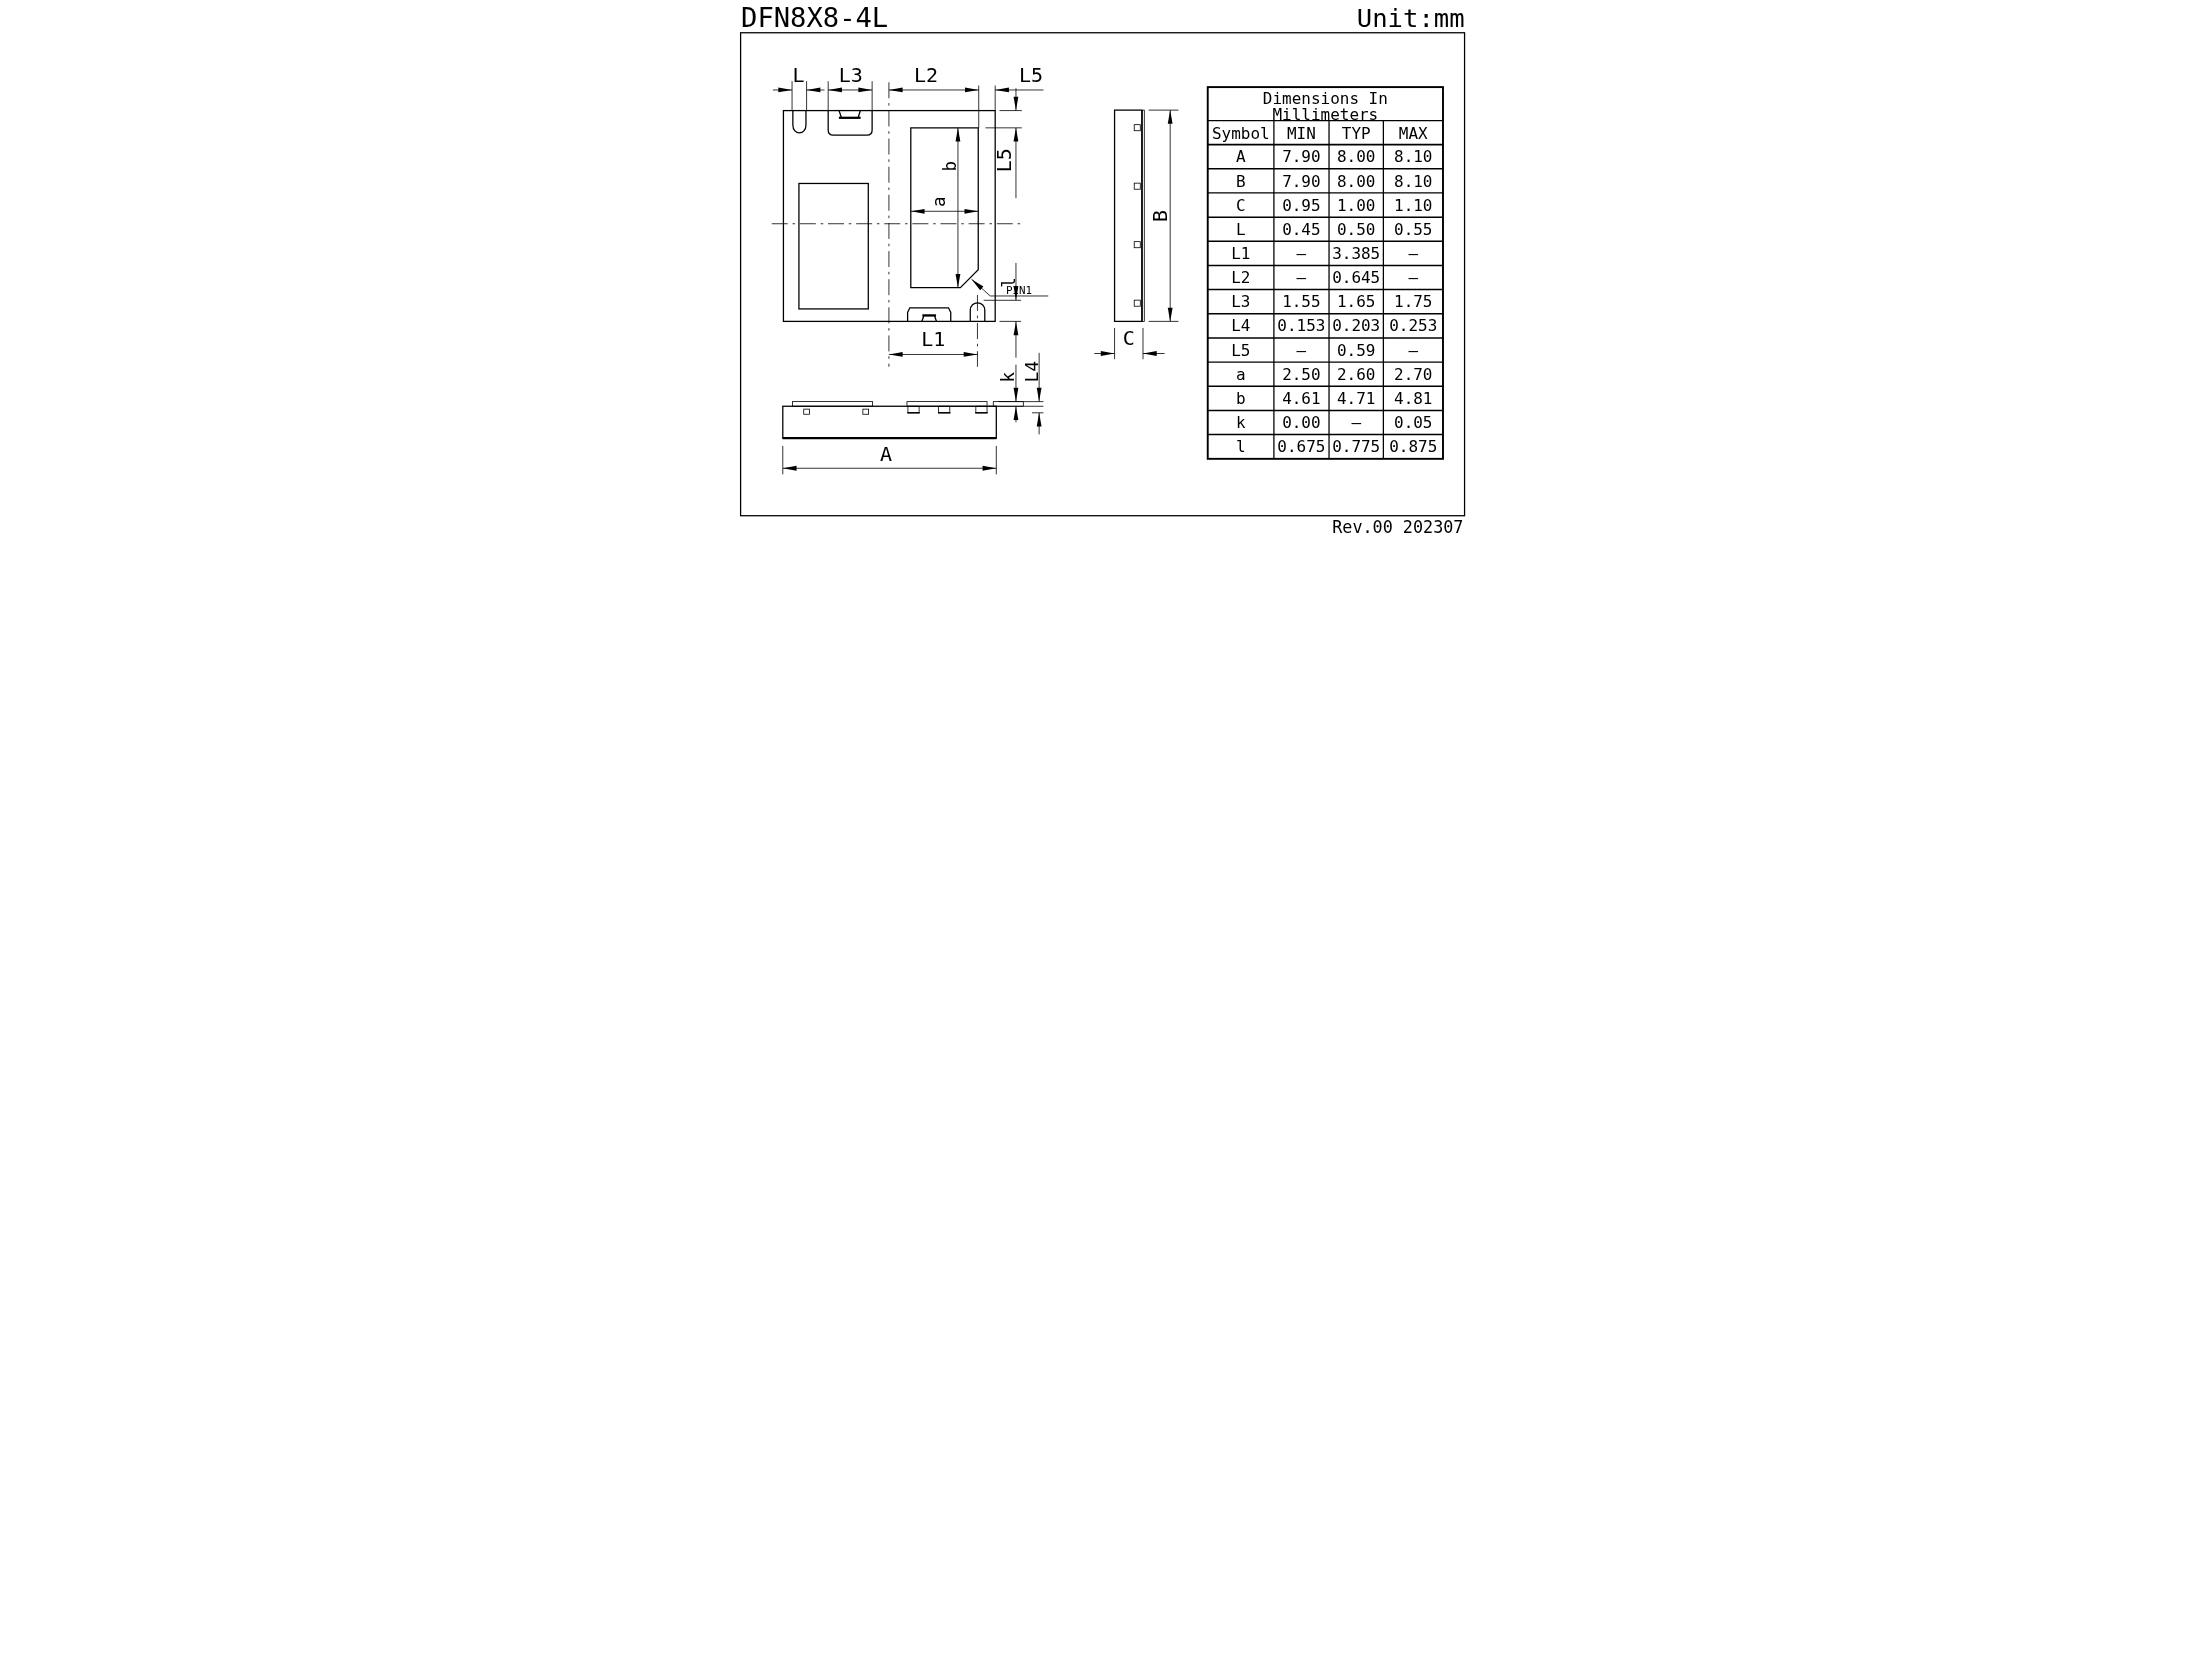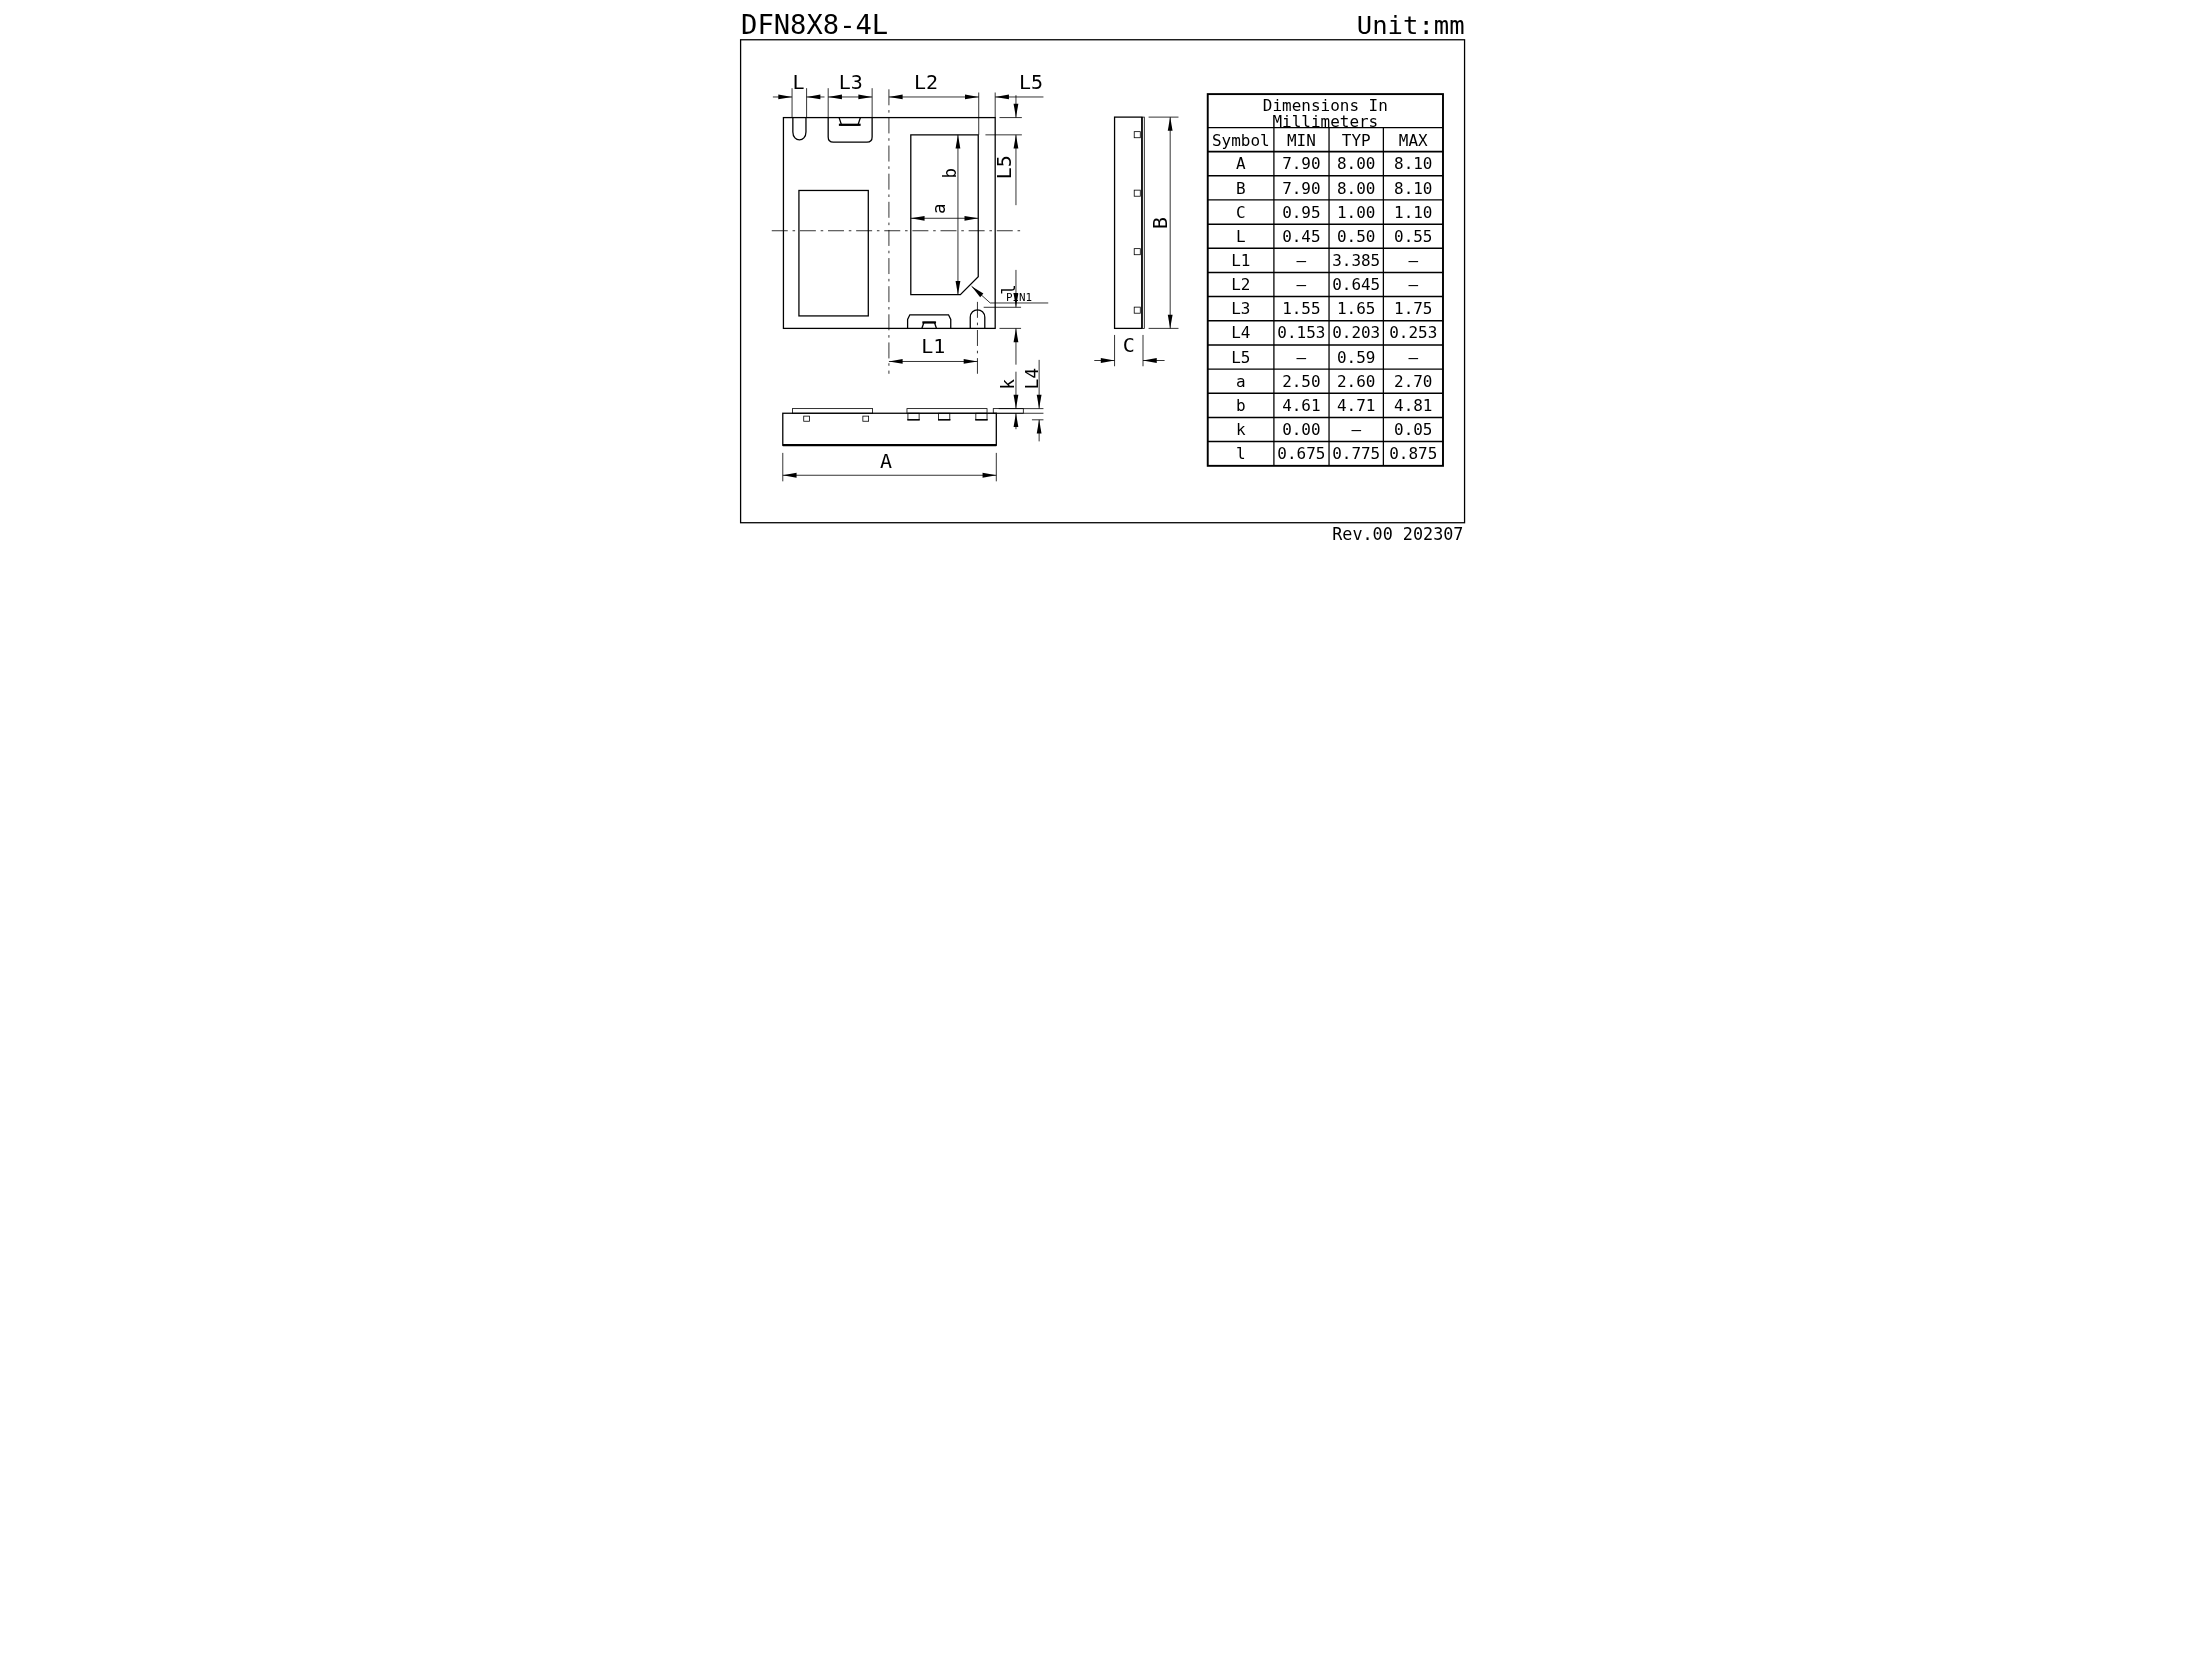--- a/index.html
+++ b/index.html
@@ -1,16 +1,16 @@
 <!DOCTYPE html>
 <html style="font-size:7.7px"><head>
 <meta charset="utf-8">
 <style>
   html,body{margin:0;padding:0;background:#ffffff;}
-  .page{width:100%;max-width:735px;margin:7px auto;background:#ec4899;}
+  .page{width:100%;max-width:735px;margin:0 auto;background:#ec4899;}
   svg{display:block;width:100%;height:auto;background:#fff;}
   .ln{stroke:#000;fill:none;stroke-width:8;stroke-linecap:square;}
   .thin{stroke:#000;fill:none;stroke-width:5;stroke-linecap:butt;}
   .thick{stroke:#000;fill:none;stroke-width:14;stroke-linecap:butt;}
   .cl{stroke:#000;fill:none;stroke-width:5;stroke-dasharray:100 30 16 30;}
   .dl{stroke:#000;fill:none;stroke-width:5;}
   .tb{stroke:#000;fill:none;stroke-width:12;}
   .tv{stroke:#000;fill:none;stroke-width:8;}
   .tr{stroke:#000;fill:none;stroke-width:9;}
   text{font-family:"DejaVu Sans Mono","Liberation Mono",monospace;fill:#000;}

